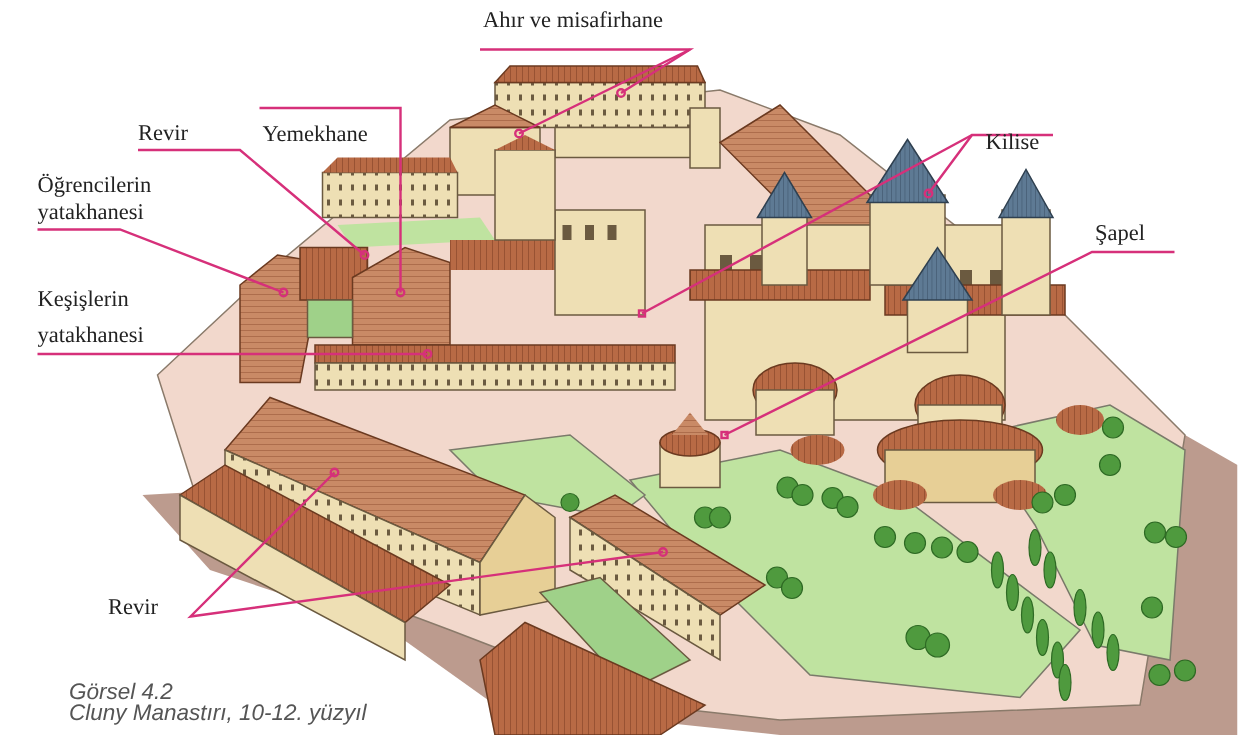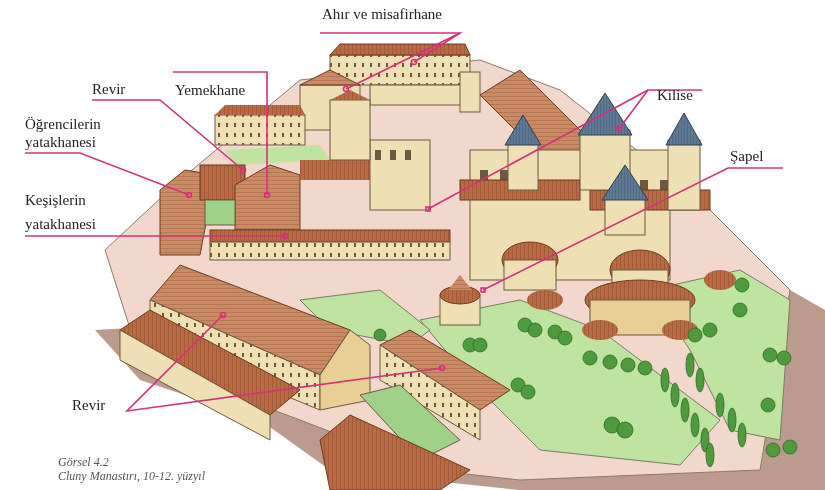--- a/index.html
+++ b/index.html
@@ -1,20 +1,20 @@
 <!DOCTYPE html>
 <html><head>
 <meta charset="utf-8">
 <style>
   html,body{margin:0;padding:0;background:#fff;}
   body{width:825px;height:490px;overflow:hidden;position:relative;font-family:"Liberation Serif","DejaVu Serif",serif;}
   #stage{position:absolute;left:0;top:0;width:825px;height:490px;}
   svg#art{position:absolute;left:0;top:0;}
   .label{position:absolute;font-family:Liberation Serif, serif;font-size:15px;color:#222;line-height:17px;white-space:nowrap;}
-  .caption{position:absolute;left:58px;top:455px;font-family:Liberation Serif, serif;font-style:italic;font-size:12px;color:#555;line-height:14px;}
+  .caption{position:absolute;left:46px;top:455px;font-family:Liberation Sans, sans-serif;font-style:italic;font-size:15px;color:#555;line-height:14px;}
 </style>
 </head>
 <body>
 
 <div id="stage">
 <svg id="art" width="825" height="490" viewBox="0 0 825 490">
   <defs>
     <pattern id="roofp" width="4" height="4" patternUnits="userSpaceOnUse">
       <rect width="4" height="4" fill="#b86a45"></rect>
       <line x1="0" y1="0" x2="0" y2="4" stroke="#8e4a2c" stroke-width="1"></line>

